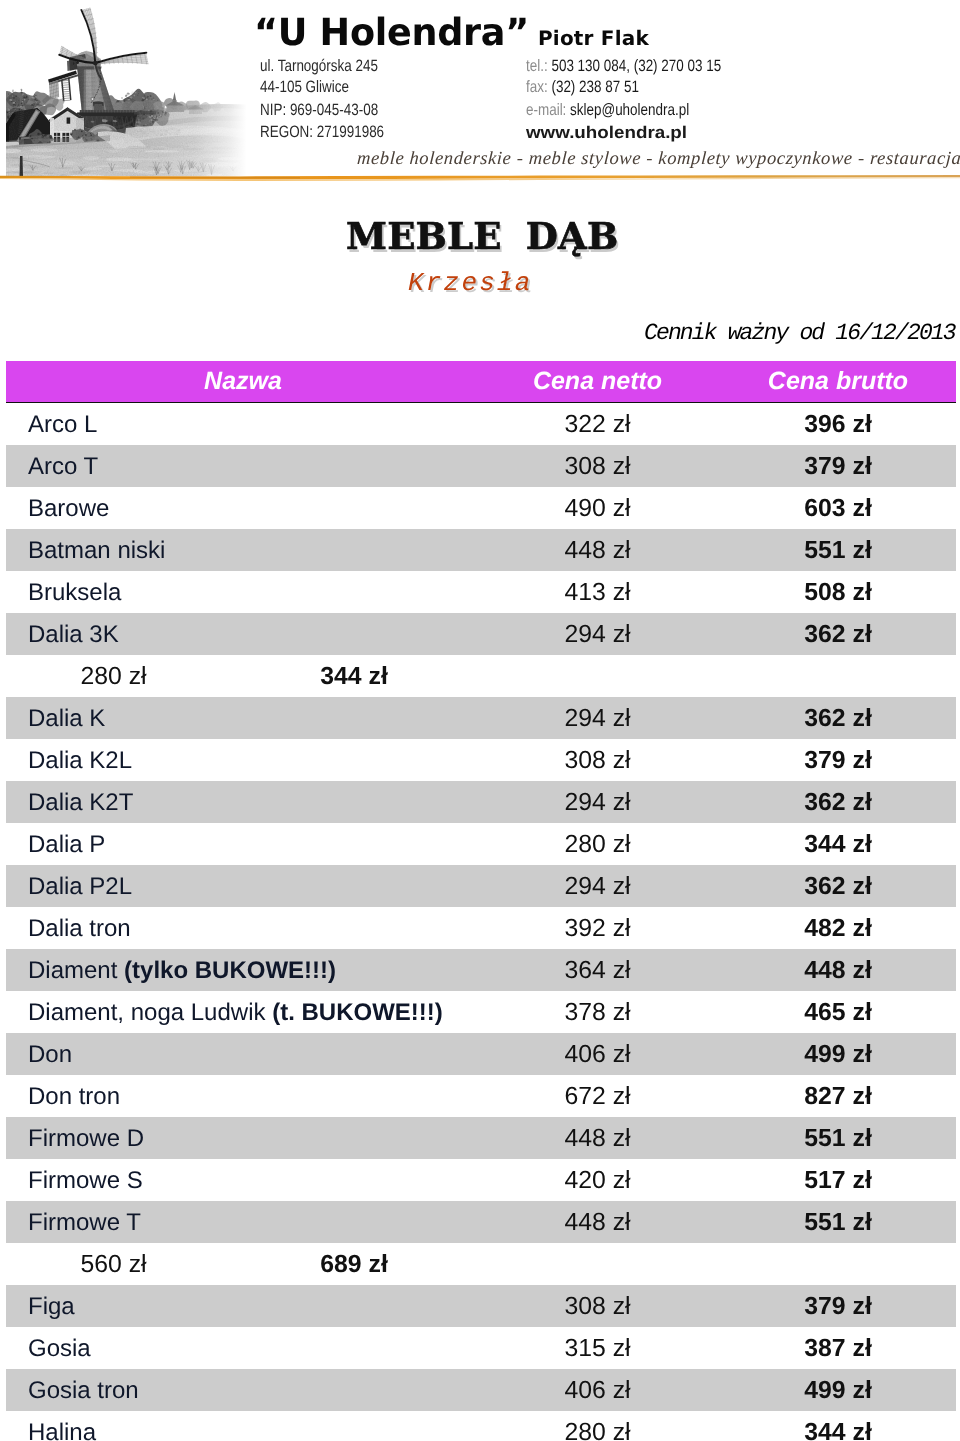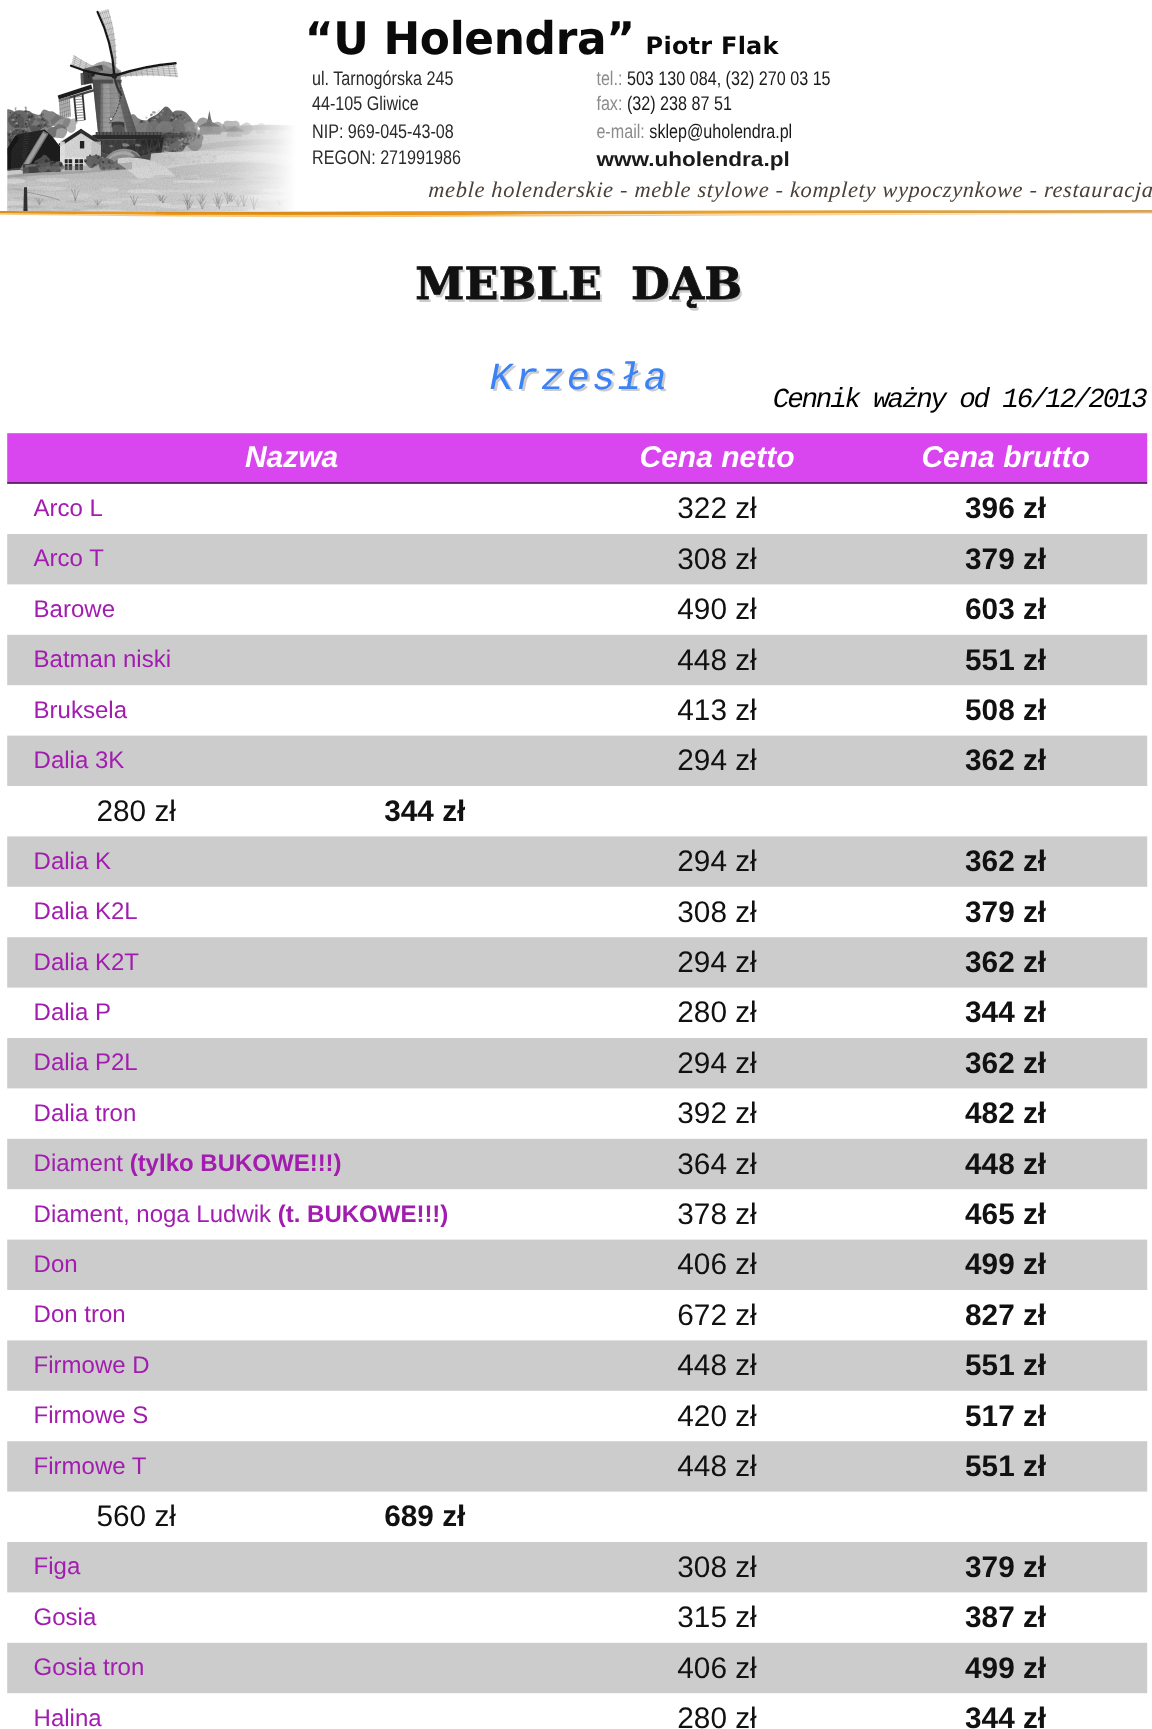--- a/index.html
+++ b/index.html
@@ -13,54 +13,54 @@
   .mill{position:absolute;left:6px;top:0;width:248px;height:182px;}
   .lh-name{position:absolute;left:254px;top:14px;font-family:"DejaVu Sans",sans-serif;
            font-weight:bold;font-size:37.5px;letter-spacing:-0.3px;color:#0a0a0a;line-height:1;
            transform:scaleX(0.975);transform-origin:0 0;}
   .lh-owner{position:absolute;left:538px;top:28px;font-family:"DejaVu Sans",sans-serif;
             font-weight:bold;font-size:20px;color:#0a0a0a;line-height:1;letter-spacing:0.2px;
             transform:scaleX(1.0);transform-origin:0 0;}
   .lh-addr{position:absolute;left:260px;top:56px;font-family:"Liberation Sans",sans-serif;
            font-size:16.5px;color:#2a2a2a;line-height:21.8px;white-space:nowrap;
            transform:scaleX(0.815);transform-origin:0 0;}
-  .lh-cont{position:absolute;left:497px;top:56px;font-family:"Liberation Sans",sans-serif;
+  .lh-cont{position:absolute;left:526px;top:56px;font-family:"Liberation Sans",sans-serif;
            font-size:16.5px;color:#2a2a2a;line-height:21.8px;white-space:nowrap;}
   .lh-cont > div{transform:scaleX(0.815);transform-origin:0 0;}
   .lh-cont > div:nth-child(1){height:20.5px;}
   .lh-cont > div:nth-child(2){height:23.5px;}
   .lh-addr > div:nth-child(1){height:20.5px;}
   .lh-addr > div:nth-child(2){height:23.5px;}
   .lh-cont .lab{color:#8c8c8c;}
   .lh-cont .val{color:#1a1a1a;}
   .lh-cont .r4{font-weight:bold;font-size:17px;transform:scaleX(1.105)!important;transform-origin:0 0;color:#101010;}
   .lh-tag{position:absolute;left:357px;top:149px;font-family:"Liberation Serif",serif;
           font-style:italic;font-size:18.5px;letter-spacing:0.62px;color:#4a4038;white-space:nowrap;
           transform:skewX(-3.5deg);transform-origin:0 50%;}
   .lh-brush{position:absolute;left:0;top:160px;width:960px;height:26px;}
 
   
   .t-main{position:absolute;left:346px;top:214px;font-family:"DejaVu Serif",serif;font-weight:bold;
           font-size:37px;letter-spacing:0.2px;word-spacing:-1px;color:#111111;white-space:pre;
           -webkit-text-stroke:0.7px #111111;
           text-shadow:2px 3px 0 rgba(185,185,185,0.75);}
   .t-sub{position:absolute;left:408px;top:268px;font-family:"Liberation Mono",monospace;font-style:italic;
-         font-size:32px;letter-spacing:2.2px;color:#3b82f6;text-shadow:2px 2px 0 rgba(195,195,195,0.85);margin-top:29px;}
+         font-size:26px;letter-spacing:2.2px;color:#c2410c;text-shadow:2px 2px 0 rgba(195,195,195,0.85);}
   .t-valid{position:absolute;left:644px;top:320px;font-family:"Liberation Mono",monospace;font-style:italic;
            font-weight:normal;font-size:23px;letter-spacing:-1.85px;color:#000000;white-space:nowrap;}
 
   
   .tbl{position:absolute;left:6px;top:361px;width:950px;}
   .thead{height:41.5px;background:#d946ef;display:flex;align-items:center;box-sizing:border-box;
          border-bottom:1.5px solid #111111;}
   .thead .c{font-family:"Liberation Sans",sans-serif;font-style:italic;font-weight:bold;
             font-size:25px;color:#fff;text-align:center;}
   .row{height:42px;display:flex;align-items:center;padding-top:2px;box-sizing:border-box;}
   .row.alt{background:#cccccc;}
-  .c-name{flex:0 0 auto;width:484px;padding-left:22px;box-sizing:border-box;font-size:20px;color:#a21caf;}
+  .c-name{flex:0 0 auto;width:484px;padding-left:22px;box-sizing:border-box;font-size:24px;color:#0f172a;}
   .c-net{flex:0 0 auto;width:215px;text-align:center;font-size:24.8px;color:#111;}
   .c-bru{flex:0 0 auto;width:266px;text-align:center;font-size:24.8px;font-weight:bold;color:#111;}
   .c-name b{font-weight:bold;}
 </style>
 </head>
 <body>
 
 <div class="page">
 
   <div class="letterhead">

